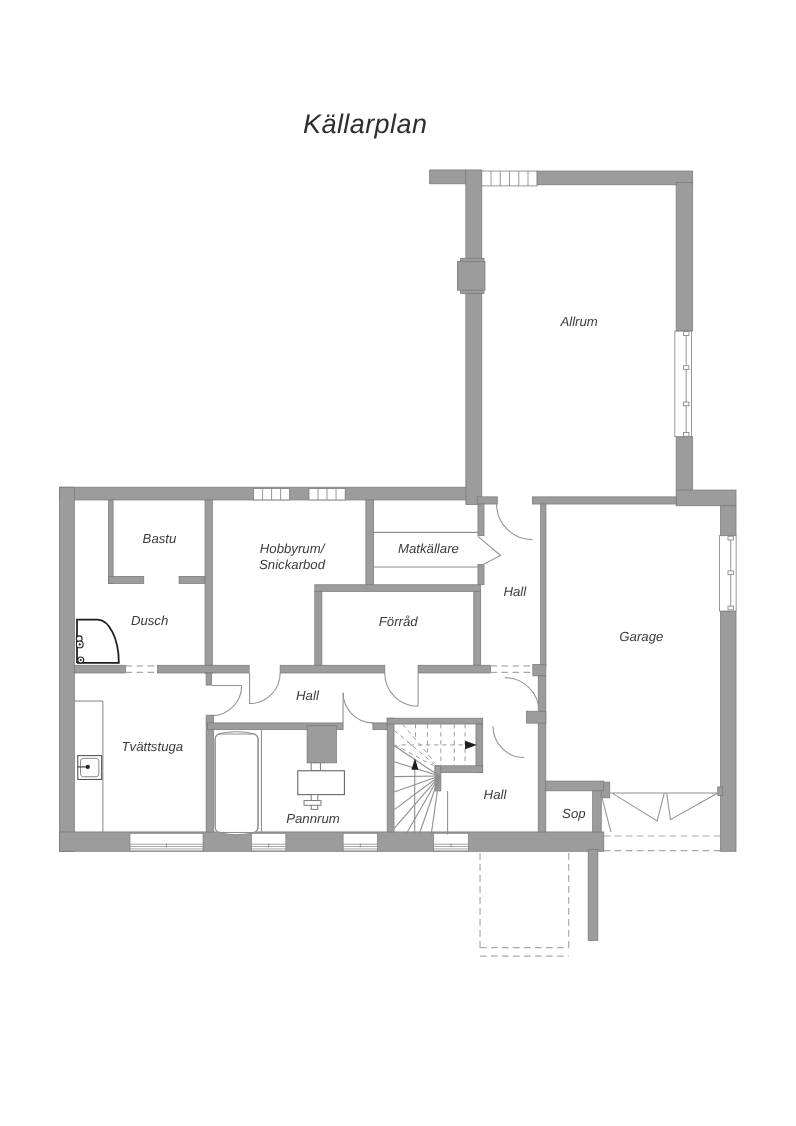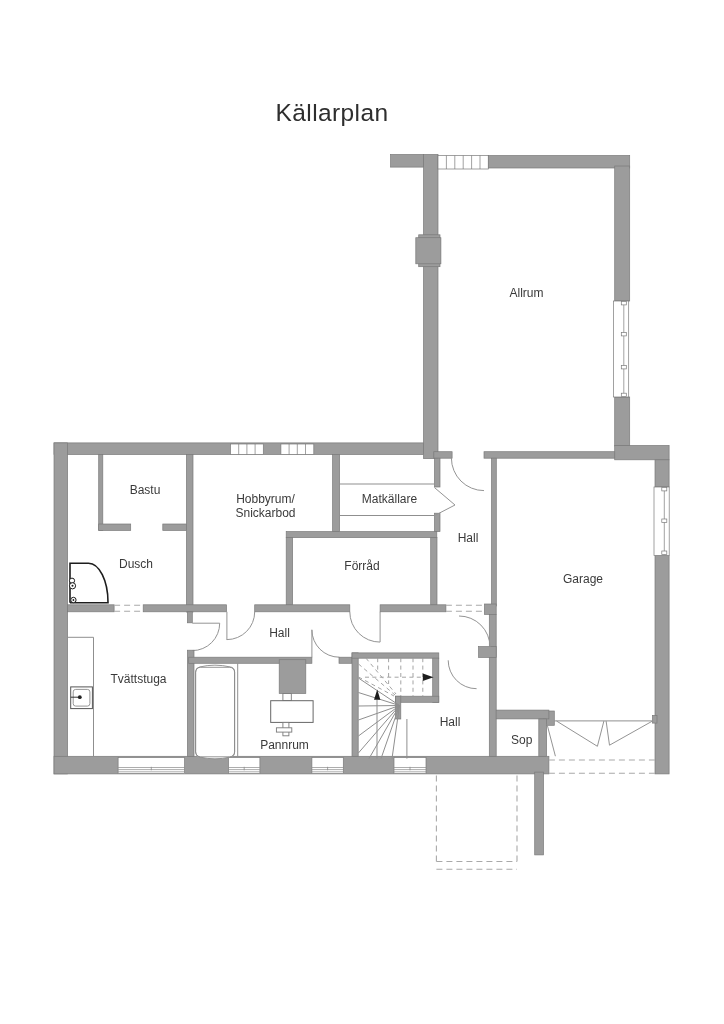--- a/index.html
+++ b/index.html
@@ -1,16 +1,16 @@
 <!DOCTYPE html>
 <html><head>
 <meta charset="utf-8">
 <style>
   html,body{margin:0;padding:0;background:#ffffff;}
-  #page{position:relative;width:724px;height:1024px;background:#ffffff;overflow:hidden;}
+  #page{position:relative;width:724px;height:1024px;background:#ffffff;overflow:hidden;font-style:italic;}
   svg{position:absolute;left:0;top:0;}
   text{font-family:"Liberation Sans",sans-serif;fill:#3a3a3a;font-size:12px;text-anchor:middle;}
   .w{fill:#9c9c9c;stroke:#7a7a7a;stroke-width:0.7;}
   .win{fill:#ffffff;stroke:#7a7a7a;stroke-width:0.7;}
   .tl{stroke:#8f8f8f;stroke-width:1;fill:none;}
   .arc{stroke:#949494;stroke-width:1;fill:none;}
   .dash{stroke:#a9a9a9;stroke-width:1.1;fill:none;stroke-dasharray:6 4;}
   .sdash{stroke:#9a9a9a;stroke-width:0.9;fill:none;stroke-dasharray:4 3.4;}
   .blk{fill:#1d1d1d;stroke:none;}
   .bl{stroke:#1d1d1d;fill:none;}

